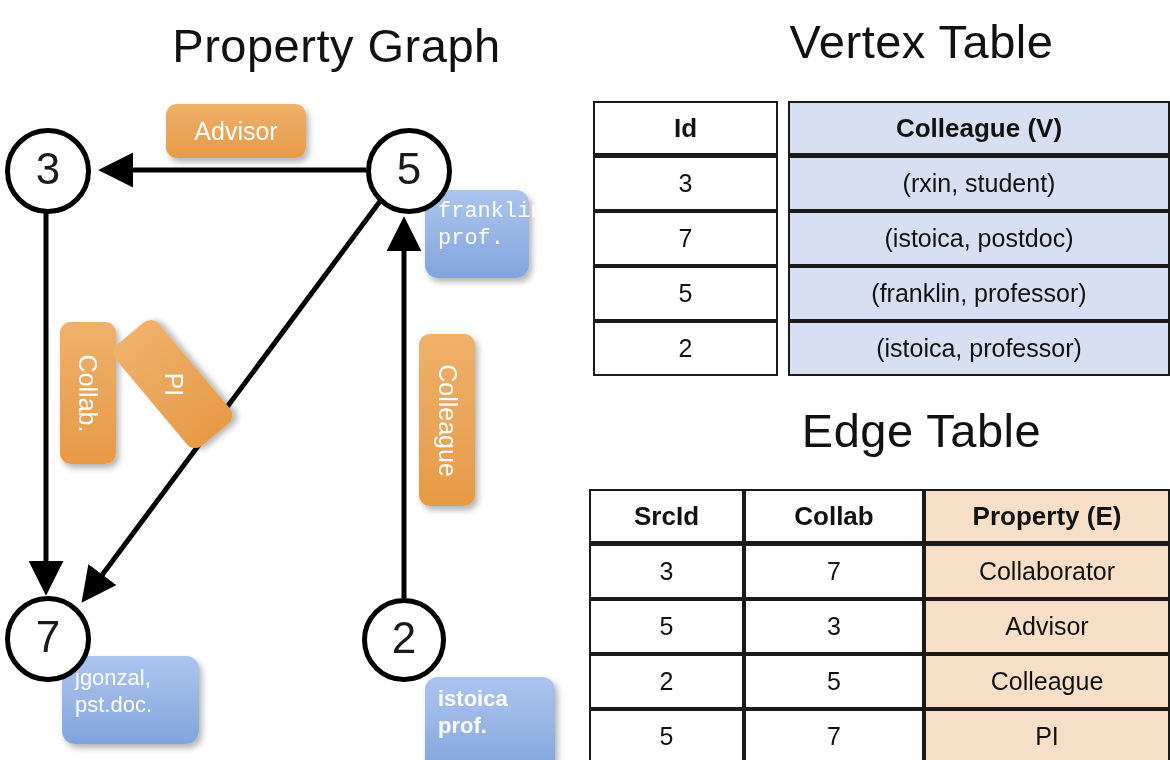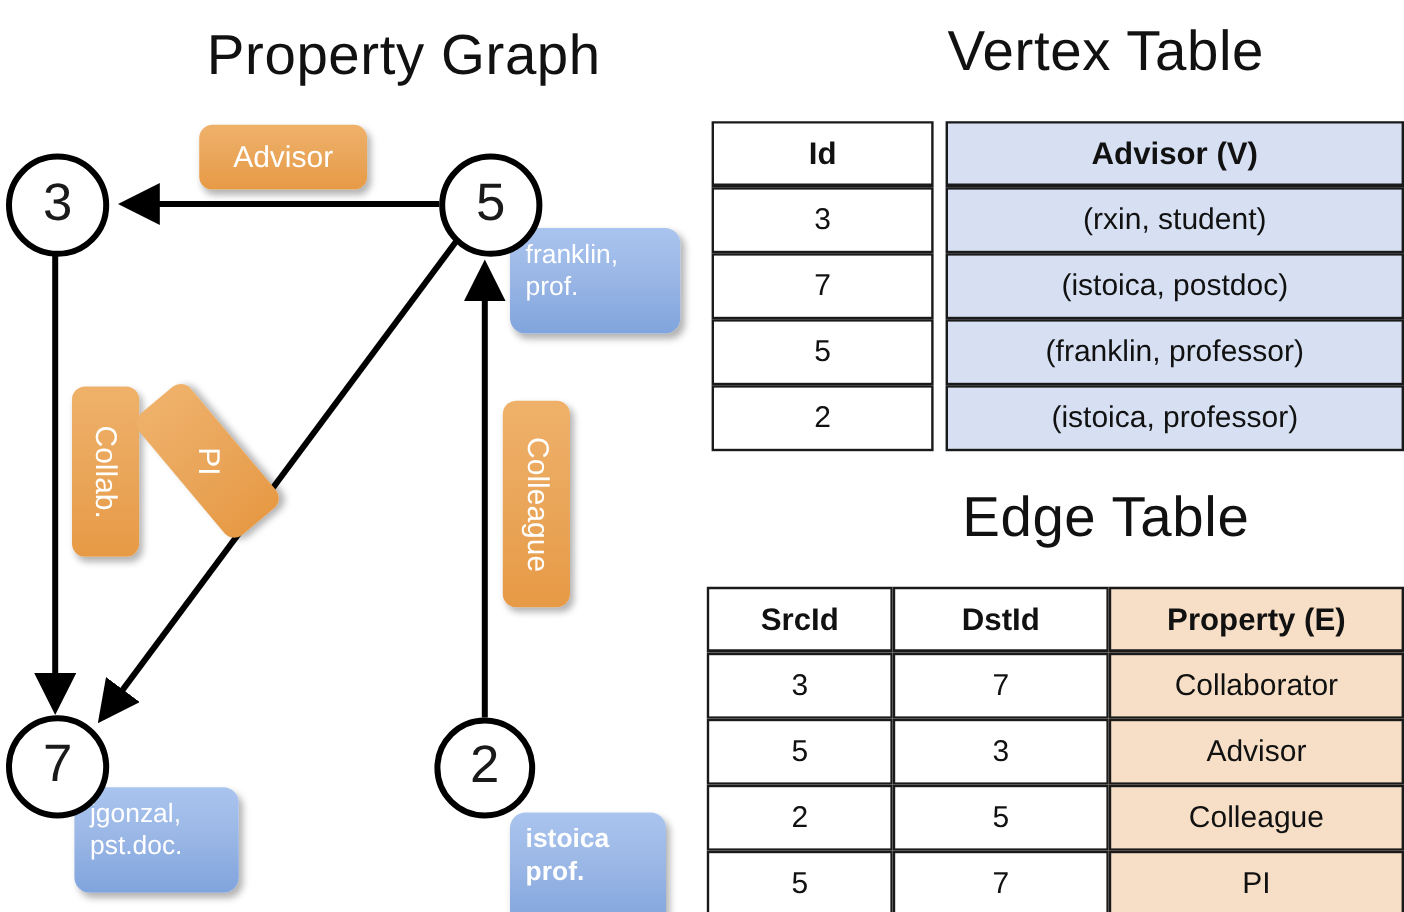--- a/index.html
+++ b/index.html
@@ -138,21 +138,21 @@
     <line x1="366" y1="170" x2="104" y2="170" stroke="#000000" stroke-width="5" marker-end="url(#arrow)"></line>
 
     <line x1="46" y1="212" x2="46" y2="590" stroke="#000000" stroke-width="5" marker-end="url(#arrow)"></line>
 
     <line x1="381" y1="200" x2="85" y2="598" stroke="#000000" stroke-width="5" marker-end="url(#arrow)"></line>
 
     <line x1="404" y1="598" x2="404" y2="222" stroke="#000000" stroke-width="5" marker-end="url(#arrow)"></line>
   </svg>
 
 
-  <div class="vbox" style="left:425px; top:190px; width:142px; height:88px;">
+  <div class="vbox" style="left:425px; top:190px; width:104px; height:88px;font-family:Liberation Mono, monospace;">
     <span class="l">franklin,</span>
     <span class="l">prof.</span>
   </div>
 
   <div class="vbox" style="left:62px; top:656px; width:137px; height:88px;">
     <span class="l">jgonzal,</span>
     <span class="l">pst.doc.</span>
   </div>
 
   <div class="vbox" style="left:425px; top:677px; width:130px; height:96px;font-weight:bold;">
@@ -196,21 +196,21 @@
 <table class="tbl" id="vertex-table">
   <colgroup>
     <col style="width:185px">
     <col class="gap-col" style="width:10px">
     <col>
   </colgroup>
   <tbody>
     <tr class="hdrrow">
       <th>Id</th>
       <td class="gap-col"></td>
-      <th class="v-prop">Advisor (V)</th>
+      <th class="v-prop">Colleague (V)</th>
     </tr>
     <tr>
       <td>3</td>
       <td class="gap-col"></td>
       <td class="v-prop">(rxin, student)</td>
     </tr>
     <tr>
       <td>7</td>
       <td class="gap-col"></td>
       <td class="v-prop">(istoica, postdoc)</td>
@@ -230,21 +230,21 @@
 
 <table class="tbl" id="edge-table">
   <colgroup>
     <col style="width:155px">
     <col style="width:180px">
     <col>
   </colgroup>
   <tbody>
     <tr class="hdrrow">
       <th>SrcId</th>
-      <th>DstId</th>
+      <th>Collab</th>
       <th class="e-prop">Property (E)</th>
     </tr>
     <tr>
       <td>3</td>
       <td>7</td>
       <td class="e-prop">Collaborator</td>
     </tr>
     <tr>
       <td>5</td>
       <td>3</td>

